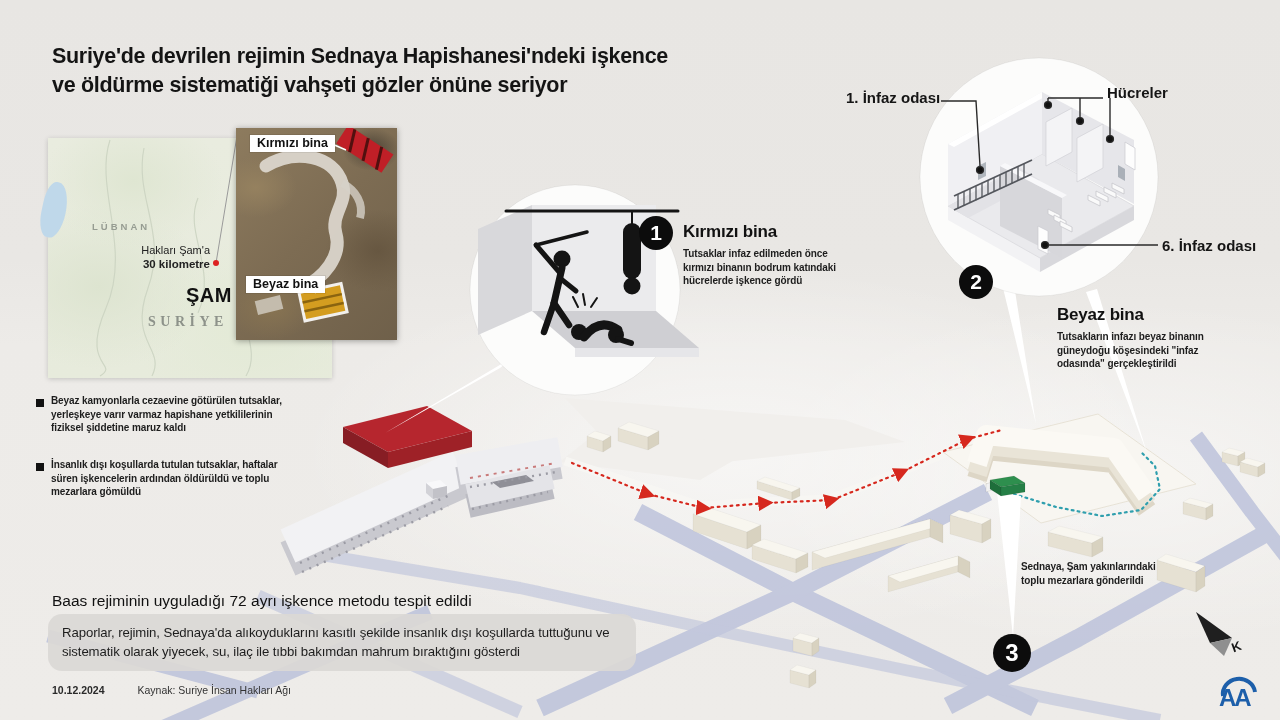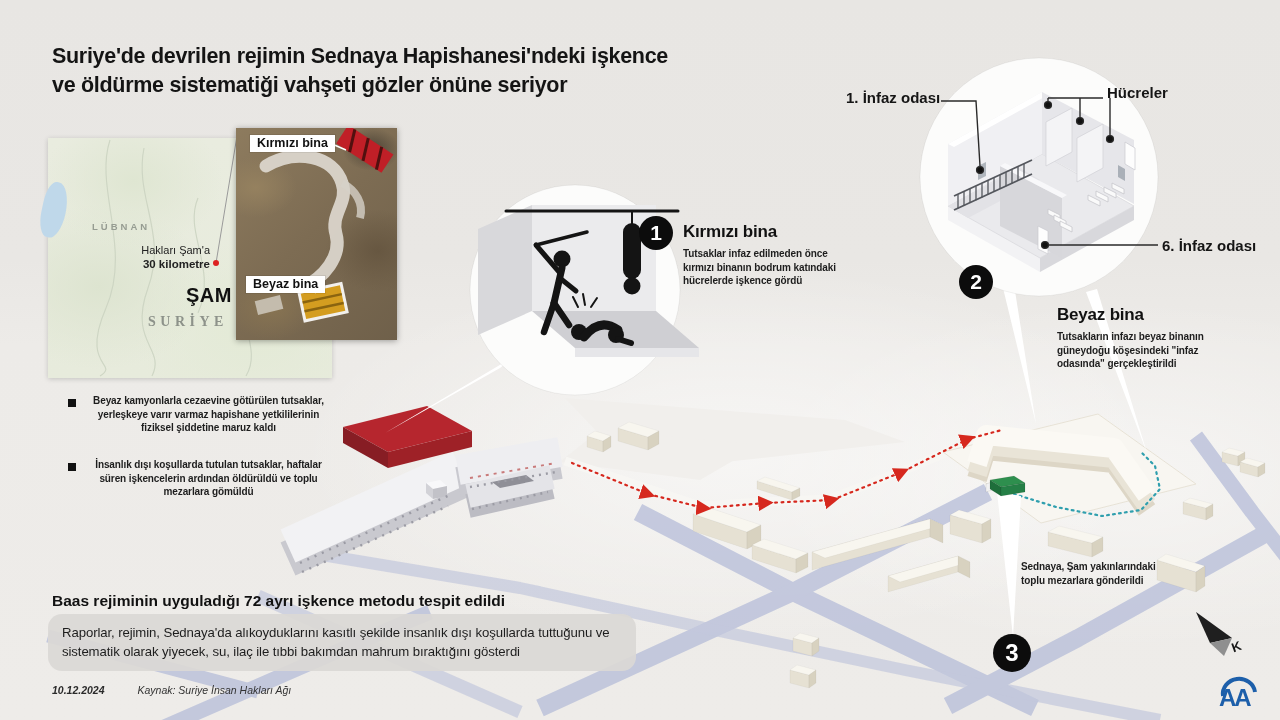--- a/index.html
+++ b/index.html
@@ -38,27 +38,27 @@
   .badge{z-index:6;background:#0c0c0c;border-radius:50%;color:#fff;display:flex;align-items:center;justify-content:center;font-weight:800;}
   .b1{left:639px;top:216px;width:34px;height:34px;font-size:21px;}
   .b2{left:959px;top:265px;width:34px;height:34px;font-size:21px;}
   .b3{left:993px;top:634px;width:38px;height:38px;font-size:24px;}
   .h{font-size:17px;font-weight:800;color:#111;margin:0 0 5px 0;letter-spacing:-.2px;}
   .b{font-size:10px;font-weight:600;line-height:1.37;color:#1d1d1d;letter-spacing:-.1px;}
   .step1{left:683px;top:222px;width:160px;z-index:6;}
   .step2{left:1057px;top:305px;width:180px;z-index:6;}
   .step3{left:1021px;top:560px;width:140px;z-index:6;}
   .lbl{z-index:6;font-size:15px;font-weight:700;color:#151515;white-space:nowrap;}
-  .bullets{left:68px;top:394px;width:266px;z-index:6;text-align:center;}
+  .bullets{left:36px;top:394px;width:266px;z-index:6;}
   .bullet{display:grid;grid-template-columns:15px 1fr;margin-bottom:23px;}
   .sq{width:8px;height:8px;background:#111;margin-top:5px;}
-  .methods{left:52px;top:592px;z-index:6;font-size:15.5px;font-weight:700;color:#111;}
+  .methods{left:52px;top:592px;z-index:6;font-size:15.5px;font-weight:400;color:#111;}
   .reportbox{left:48px;top:614px;width:560px;z-index:6;background:rgba(218,216,213,.93);border-radius:14px;padding:9px 14px 10px;}
   .reportbox .b{font-weight:500;font-size:13.2px;line-height:1.45;}
-  .footer{left:52px;top:684px;z-index:6;font-size:10.5px;color:#333;font-style:italic;}
+  .footer{left:52px;top:684px;z-index:6;font-size:10.5px;color:#333;}
   .footer .date{font-weight:700;color:#2a2a2a;margin-right:30px;}
   .logo{left:1216px;top:664px;z-index:6;}
 </style>
 </head>
 <body>
 
 <div class="stage">
 
   <svg class="abs svgbase" width="1280" height="720" viewBox="0 0 1280 720">
     <defs>

